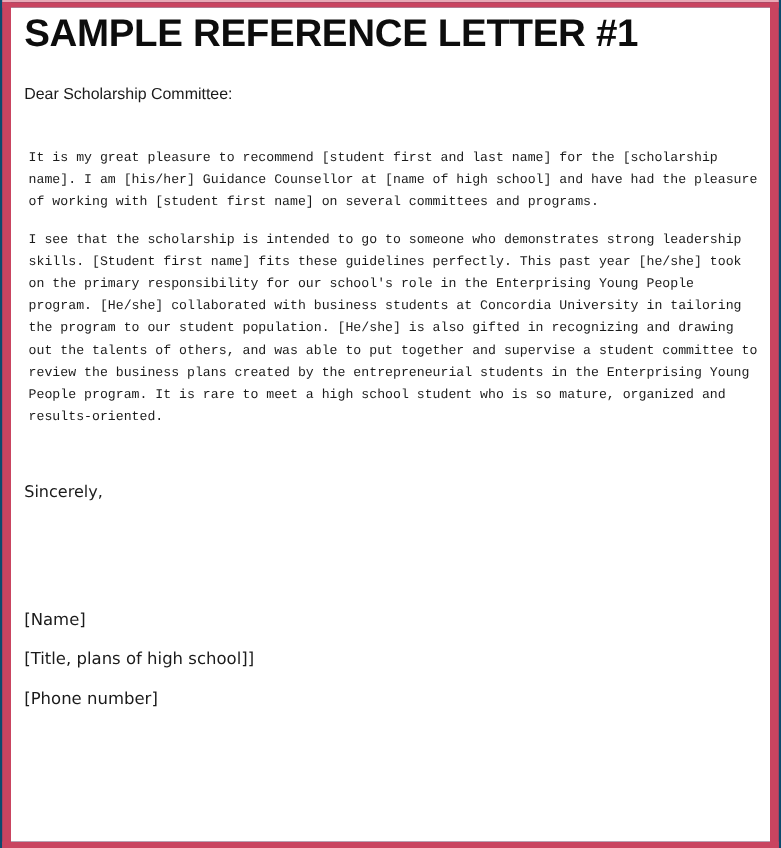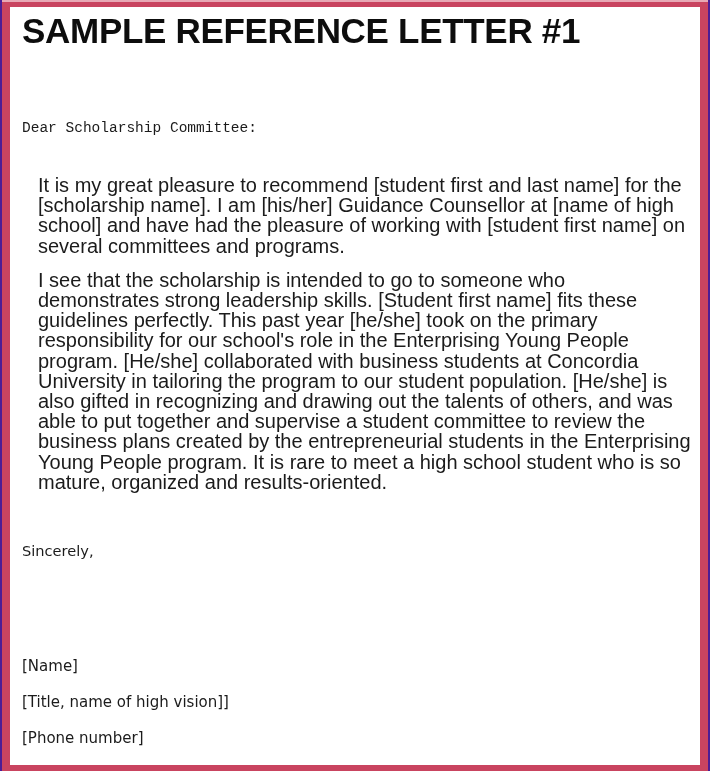--- a/index.html
+++ b/index.html
@@ -6,21 +6,21 @@
   html, body {
     margin: 0;
     padding: 0;
     background: #ffffff;
   }
 
   #page {
     position: relative;
     width: 710px;
     height: 771px;
-    background: #4c1d95;
+    background: #0c4a6e;
     overflow: hidden;
     box-sizing: border-box;
   }
 
   
   .frame-top,
   .frame-left,
   .frame-right,
   .frame-bottom {
     position: absolute;
@@ -80,37 +80,37 @@
     font-weight: bold;
     font-size: 35px;
     line-height: 42px;
     letter-spacing: -0.3px;
     color: #0d0d0d;
     margin: 2px 0 0 0;
     white-space: nowrap;
   }
 
   .salutation {
-    font-family: Liberation Mono, monospace;
+    font-family: Liberation Sans, sans-serif;
     font-size: 14.5px;
     line-height: 20px;
     color: #1b1b1b;
-    margin: 66px 0 0 0;
+    margin: 24px 0 0 0;
   }
 
   .body-block {
     margin-top: 37px;
   }
 
   .para {
-    font-family: Liberation Sans, sans-serif;
-    font-size: 20px;
+    font-family: Liberation Mono, monospace;
+    font-size: 12px;
     line-height: 20.2px;
     color: #1b1b1b;
-    margin: 0 0 14px 16px;
+    margin: 0 0 14px 4px;
     text-align: left;
   }
 
   .closing {
     font-family: "DejaVu Sans", "Liberation Sans", sans-serif;
     font-size: 14.6px;
     line-height: 20px;
     color: #1b1b1b;
     margin: 49px 0 0 0;
   }
@@ -150,19 +150,19 @@
 
       <div class="body-block">
         <p class="para">It is my great pleasure to recommend [student first and last name] for the [scholarship name]. I am [his/her] Guidance Counsellor at [name of high school] and have had the pleasure of working with [student first name] on several committees and programs.</p>
         <p class="para">I see that the scholarship is intended to go to someone who demonstrates strong leadership skills. [Student first name] fits these guidelines perfectly. This past year [he/she] took on the primary responsibility for our school's role in the Enterprising Young People program. [He/she] collaborated with business students at Concordia University in tailoring the program to our student population. [He/she] is also gifted in recognizing and drawing out the talents of others, and was able to put together and supervise a student committee to review the business plans created by the entrepreneurial students in the Enterprising Young People program. It is rare to meet a high school student who is so mature, organized and results-oriented.</p>
       </div>
 
       <p class="closing">Sincerely,</p>
 
       <div class="signature-block">
         <p class="sig-line">[Name]</p>
-        <p class="sig-line">[Title, name of high vision]]</p>
+        <p class="sig-line">[Title, plans of high school]]</p>
         <p class="sig-line">[Phone number]</p>
       </div>
 
     </div>
   </div>
 </div>
 
 </body></html>

